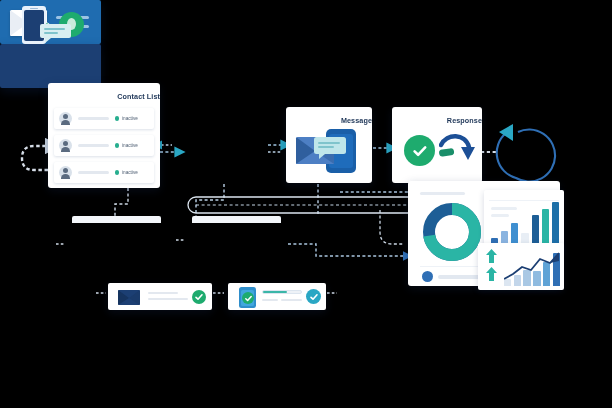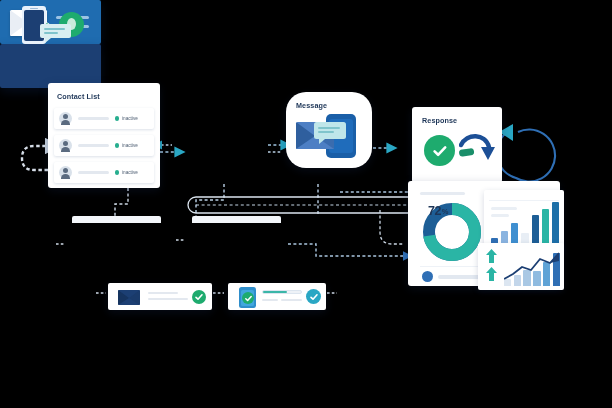--- a/index.html
+++ b/index.html
@@ -1,18 +1,18 @@
 <!DOCTYPE html>
 <html><head>
 <meta charset="utf-8">
 <style>
   * { box-sizing: border-box; margin:0; padding:0; }
   html,body { width:612px; height:408px; background:#000; overflow:hidden; }
   body { font-family:"Liberation Sans", sans-serif; }
-  #stage { position:relative; width:612px; height:408px; }
+  #stage { position:relative; width:612px; height:408px;text-align:right; }
 
   .card {
     position:absolute; background:#ffffff; border-radius:3px;
     box-shadow:0 3px 10px rgba(20,40,80,.28);
   }
   .card-title {
     font-weight:700; letter-spacing:.1px; color:#1d3557;
   }
 
   
@@ -30,22 +30,22 @@
   }
   .avatar:before{content:"";position:absolute;left:3.9px;top:2.3px;width:5.2px;height:5.2px;border-radius:50%;background:#5b6b80;}
   .avatar:after{content:"";position:absolute;left:2.1px;top:8px;width:8.8px;height:5.4px;border-radius:4.4px 4.4px 0 0;background:#5b6b80;}
   .name-bar { width:31px; height:3.6px; border-radius:2px; background:#e3e8ef; margin-left:6px; }
   .status { display:flex; align-items:center; margin-left:6px; }
   .status-dot { width:4.4px; height:4.4px; border-radius:50%; background:#27ae8f; }
   .status-text { font-size:4.7px; color:#4a5b70; margin-left:2.6px; }
 
   
   #trigger-card { left:181px; top:107px; width:86px; height:76px; }
-  #message-card { left:286px; top:92px; width:86px; height:76px;border-radius:20px; }
-  #response-card { left:392px; top:107px; width:90px; height:76px;margin-left:20px; }
+  #message-card { left:286px; top:107px; width:86px; height:76px; }
+  #response-card { left:392px; top:107px; width:90px; height:76px; }
   .step-title { font-size:7.2px; margin:9px 0 0 10px; }
 
   .play-btn {
     position:absolute; left:19px; top:27px; width:49px; height:33px;
     background:linear-gradient(160deg,#2aa7c4,#1e93b5); border-radius:9px;
   }
   .play-tri {
     position:absolute; left:19px; top:9px; width:0; height:0;
     border-left:13px solid #fff; border-top:8px solid transparent; border-bottom:8px solid transparent;
   }
@@ -263,24 +263,20 @@
   </div>
 
   <div class="card" id="analytics-card">
     <span class="an-bar-top"></span>
 
     <svg class="donut" viewBox="0 0 60 60">
       <circle cx="30" cy="30" r="23" fill="none" stroke="#1d5e96" stroke-width="12"></circle>
       <circle cx="30" cy="30" r="23" fill="none" stroke="#2ab5a5" stroke-width="12" stroke-dasharray="104 145" stroke-dashoffset="0" transform="rotate(-90 30 30)"></circle>
       <circle cx="30" cy="30" r="16" fill="#ffffff"></circle>
     </svg>
-    <div class="donut-label">
-      <span>72</span>
-      <span class="pct">%</span>
-    </div>
 
     <span class="an-sep"></span>
     <span class="an-foot-dot"></span>
     <span class="an-foot-bar"></span>
   </div>
 
   <div class="mini-panel" id="bar-panel">
     <span class="bar-grid" style="top:10px"></span>
     <span class="bar-lbl" style="top:17px;width:26px"></span>
     <span class="bar-lbl" style="top:24px;width:18px"></span>

